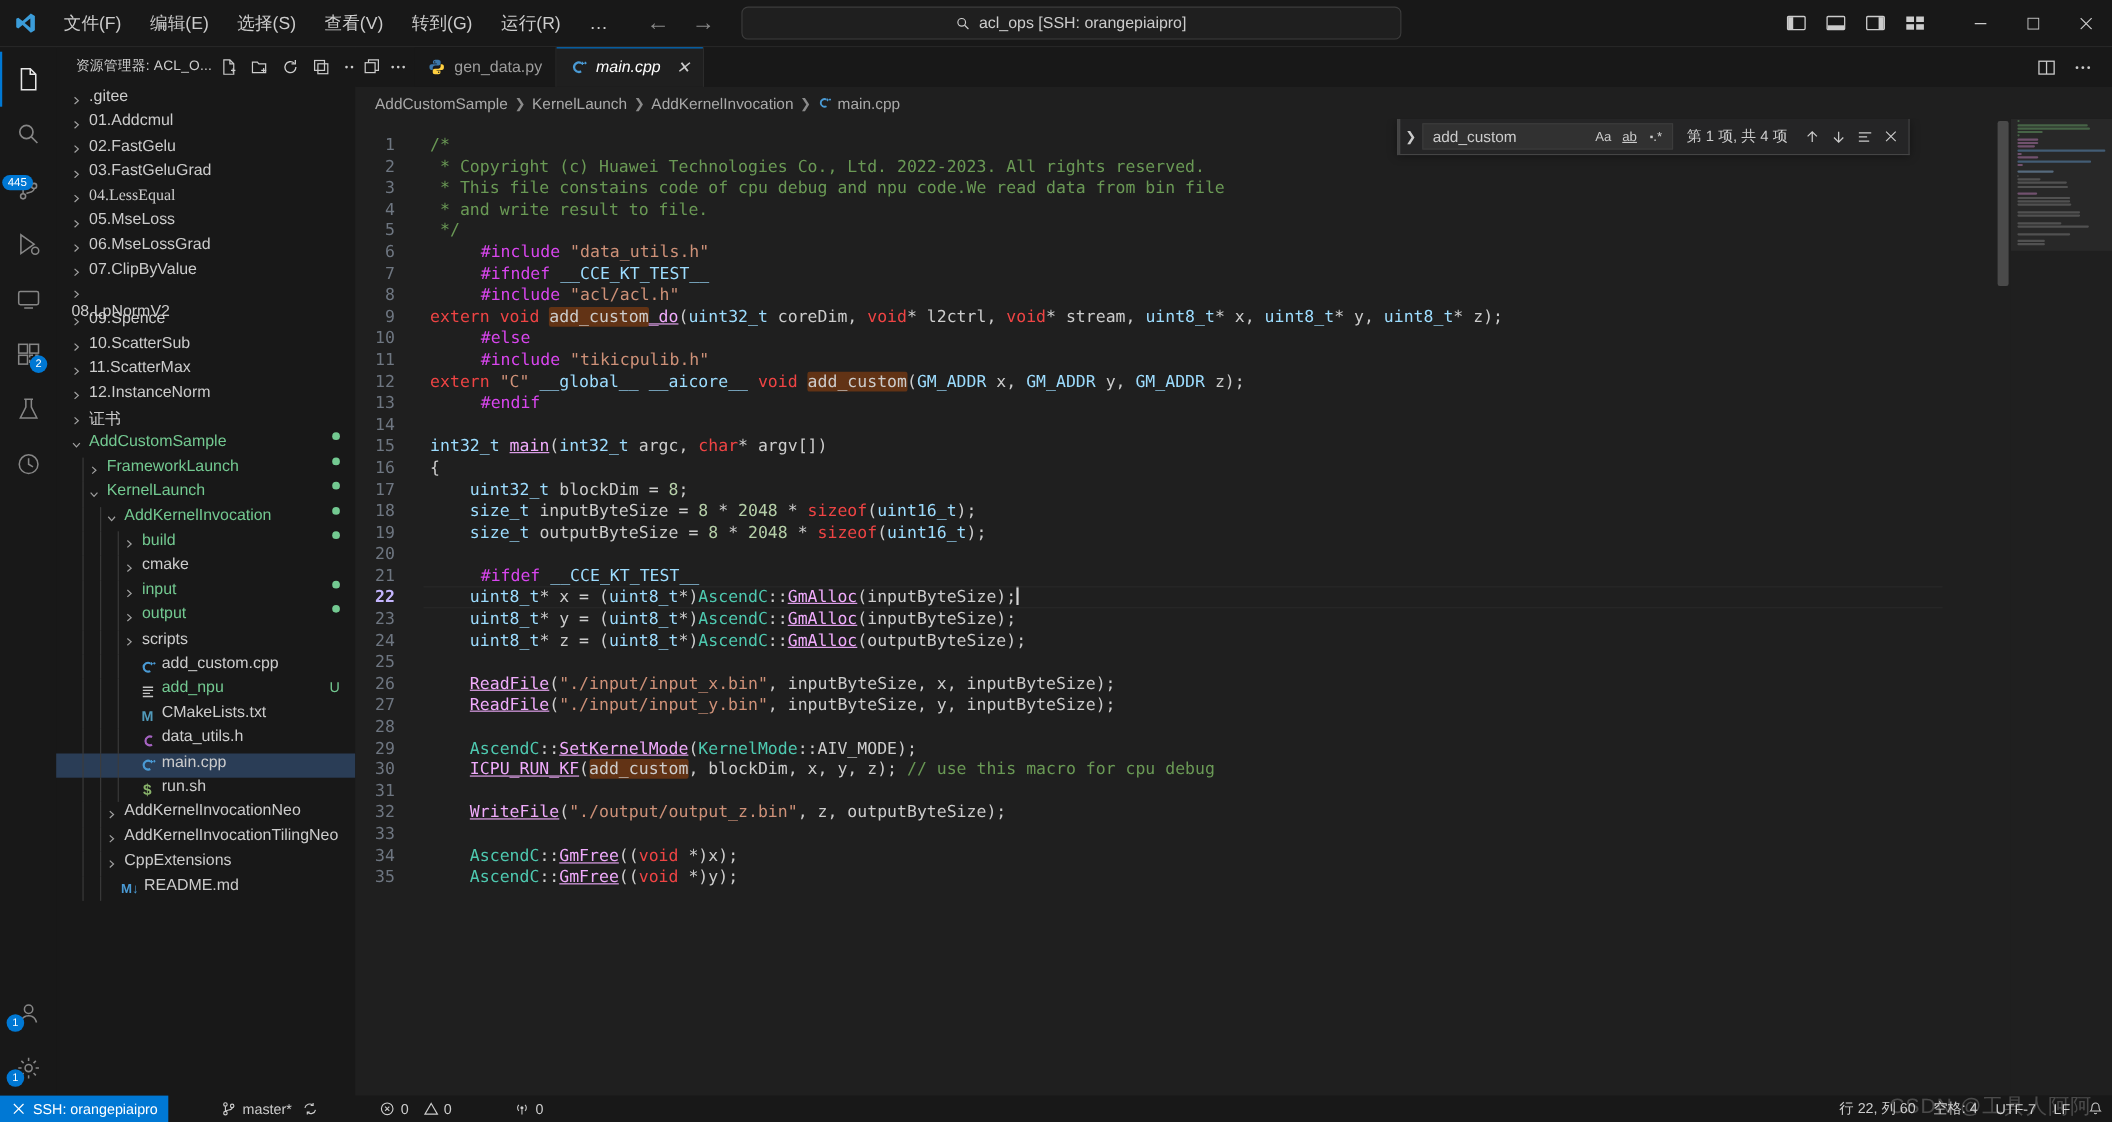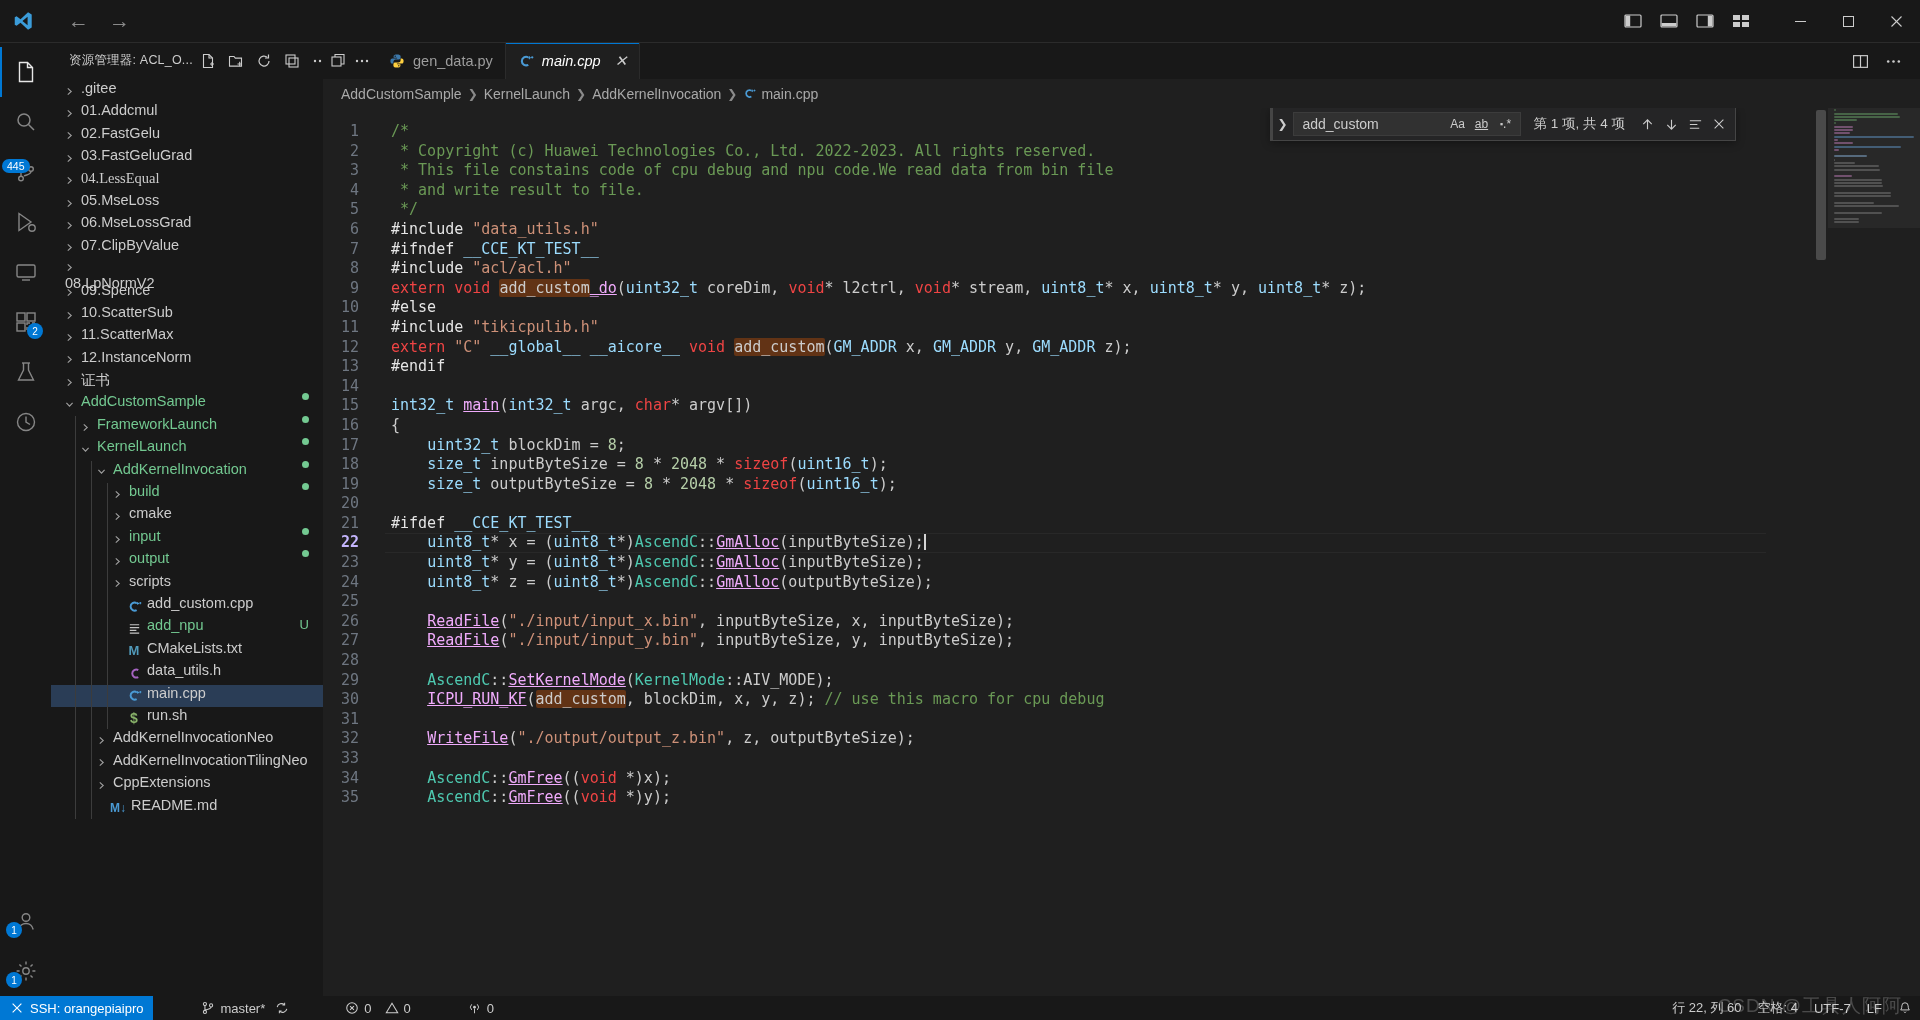--- a/index.html
+++ b/index.html
@@ -120,21 +120,21 @@
     width: 62px; flex: 0 0 62px; text-align: right; padding-right: 26px;
     color: #6e7681; user-select:none;
   }
   .cl.cur .ln { color: #c4b5fd; font-weight: bold; }
   .ctext { flex: 1 1 auto; padding-left: 6px; }
   .cl.cur::after {
     content:""; position:absolute; left:62px; right:62px; top:0; bottom:0;
     border-top:1px solid #282828; border-bottom:1px solid #282828; pointer-events:none;
   }
   .kw  { color: #ef4444; }  
-  .kw2 { color: #e5e5e5; }  
+  .kw2 { color: #d946ef; margin-left: 46px; }  
   .typ { color: #4ec9b0; }
   .str { color: #ce9178; }
   .num { color: #b5cea8; }
   .cmt { color: #6a9955; }
   .fn  { color: #f0abfc; text-decoration: underline; }
   .var { color: #9cdcfe; }
   .pln { color: #cccccc; }
   .hl  { background: #623315; border-radius: 2px; }
   .caret { display:inline-block; width:2px; height:17px; background:#d4d4d4; vertical-align:-3px; }
 
@@ -189,23 +189,41 @@
 <body>
 
 <div class="app">
 
   <div class="titlebar">
     <div class="vscode-logo">
       <svg width="22" height="22" viewBox="0 0 24 24">
           <path fill="#3b9cd9" d="M17.5 2.5 9.3 10 5 6.7 3 7.8v8.4l2 1.1 4.3-3.3 8.2 7.5L21.5 19V5zM17 7.4v9.2l-5.6-4.6z"></path>
         </svg>
     </div>
+    <div class="menu">
+      <div class="menu-item">文件(F)</div>
+      <div class="menu-item">编辑(E)</div>
+      <div class="menu-item">选择(S)</div>
+      <div class="menu-item">查看(V)</div>
+      <div class="menu-item">转到(G)</div>
+      <div class="menu-item">运行(R)</div>
+      <div class="menu-dots">…</div>
+    </div>
     <div class="nav-arrows">
       <span>←</span>
       <span>→</span>
+    </div>
+    <div class="cmd-center">
+      <span>
+        <svg width="13" height="13" viewBox="0 0 16 16">
+            <circle cx="6.5" cy="6.5" r="4.3" fill="none" stroke="#cccccc" stroke-width="1.3"></circle>
+            <line x1="9.8" y1="9.8" x2="14" y2="14" stroke="#cccccc" stroke-width="1.3"></line>
+          </svg>
+      </span>
+      <span>acl_ops [SSH: orangepiaipro]</span>
     </div>
     <div class="titlebar-right">
       <div class="layout-icons">
         <span>
           <svg width="18" height="16" viewBox="0 0 18 16">
               <rect x="1" y="2" width="16" height="12" fill="none" stroke="#cccccc" stroke-width="1.2" rx="1"></rect>
               <rect x="1.6" y="2.6" width="4.6" height="10.8" fill="#cccccc"></rect>
             </svg>
         </span>
         <span>

